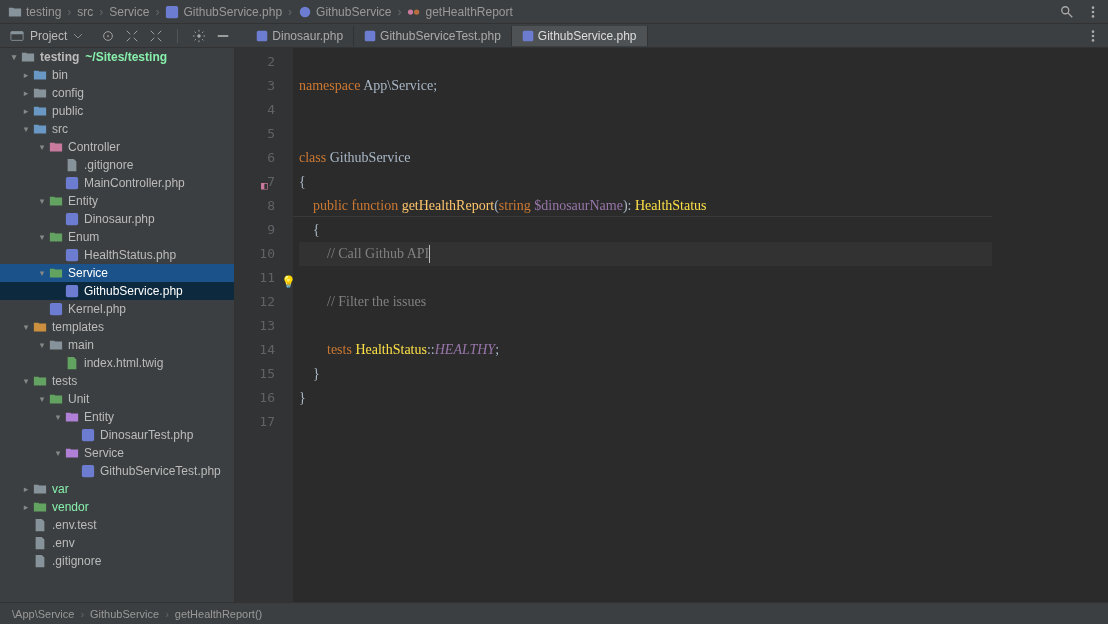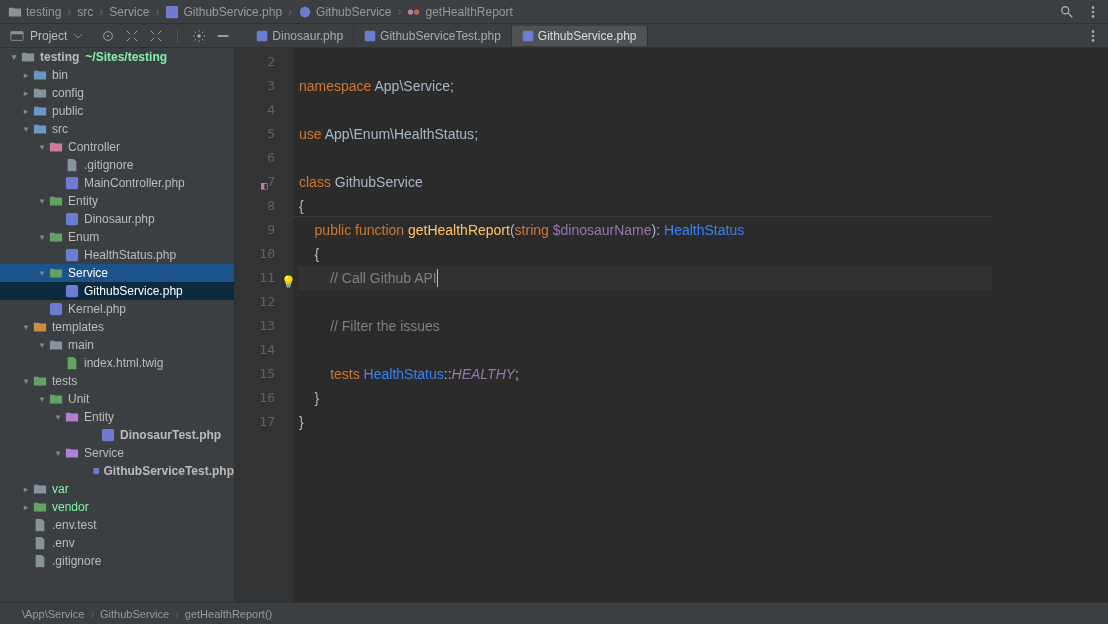--- a/index.html
+++ b/index.html
@@ -106,21 +106,21 @@
       align-items: center;
       justify-content: center;
     }
     .folder-icon { color: #87939a; }
     .muted { color: #86efac; }
     
     .pad-0 { padding-left: 8px; }
     .pad-1 { padding-left: 20px; }
     .pad-2 { padding-left: 36px; }
     .pad-3 { padding-left: 52px; }
-    .pad-4 { padding-left: 88px; font-weight: bold; }
+    .pad-4 { padding-left: 68px; }
     
     .editor {
       flex: 1;
       display: flex;
       flex-direction: column;
       background: #2b2b2b;
       position: relative;
     }
     .editor-top-indicators {
       position: absolute;
@@ -162,21 +162,21 @@
     }
     .gutter-marker {
       position: absolute;
       left: 26px;
       top: 4px;
       color: #c97b9f;
       font-size: 11px;
     }
     .code {
       flex: 1;
-      font-family: Liberation Sans, sans-serif;
+      font-family: Liberation Serif, serif;
       font-size: 14px;
       padding-top: 2px;
       padding-left: 6px;
       position: relative;
     }
     .code-line {
       height: 24px;
       line-height: 24px;
       white-space: pre;
     }
@@ -184,21 +184,21 @@
     
     .kw { color: #cc7832; }
     .ns { color: #a9b7c6; }
     .cls { color: #a9b7c6; }
     .fn { color: #ffc66d; }
     .type { color: #cc7832; }
     .var { color: #9876aa; }
     .comment { color: #808080; }
     .const { color: #9876aa; font-style: italic; }
     .punct { color: #a9b7c6; }
-    .white { color: #3b82f6; }
+    .white { color: #fde047; }
     .caret {
       display: inline-block;
       width: 1px;
       height: 18px;
       background: #bbb;
       vertical-align: middle;
       margin-bottom: 2px;
     }
     
     .right-block { 
@@ -211,21 +211,21 @@
       left: 0;
       right: 0;
       border-top: 1px solid #3a3a3a;
     }
     
     .bottom-bar {
       height: 22px;
       background: #3c3f41;
       display: flex;
       align-items: center;
-      padding: 0 22px;
+      padding: 0 12px;
       color: #999;
       font-size: 11px;
       border-top: 1px solid #323232;
     }
     .bottom-sep { color: #666; margin: 0 6px; }
     svg { width: 100%; height: 100%; }
   </style>
 </head>
 <body>
 
@@ -665,21 +665,20 @@
           <div class="gutter-line">14</div>
           <div class="gutter-line">15</div>
           <div class="gutter-line">16</div>
           <div class="gutter-line">17</div>
         </div>
       <div class="code" id="code">
         <div class="method-sep" style="top:168px"></div>
       <div class="code-line"></div>
           <div class="code-line"><span class="kw">namespace </span><span class="ns">App\Service</span><span class="punct">;</span></div>
           <div class="code-line"></div>
-          <div class="code-line"><span class="kw">use </span><span class="ns">App\Enum\HealthStatus</span><span class="punct">;</span></div>
           <div class="code-line"></div>
           <div class="code-line"><span class="kw">class </span><span class="cls">GithubService</span></div>
           <div class="code-line"><span class="punct">{</span></div>
           <div class="code-line"><span class="white">    </span><span class="kw">public function </span><span class="fn">getHealthReport</span><span class="punct">(</span><span class="type">string </span><span class="var">$dinosaurName</span><span class="punct">): </span><span class="white">HealthStatus</span></div>
           <div class="code-line"><span class="white">    </span><span class="punct">{</span></div>
           <div class="code-line current"><span class="white">        </span><span class="comment">// Call Github API</span><span class="caret"></span></div>
           <div class="code-line"></div>
           <div class="code-line"><span class="white">        </span><span class="comment">// Filter the issues</span></div>
           <div class="code-line"></div>
           <div class="code-line"><span class="white">        </span><span class="kw">tests </span><span class="white">HealthStatus</span><span class="punct">::</span><span class="const">HEALTHY</span><span class="punct">;</span></div>

